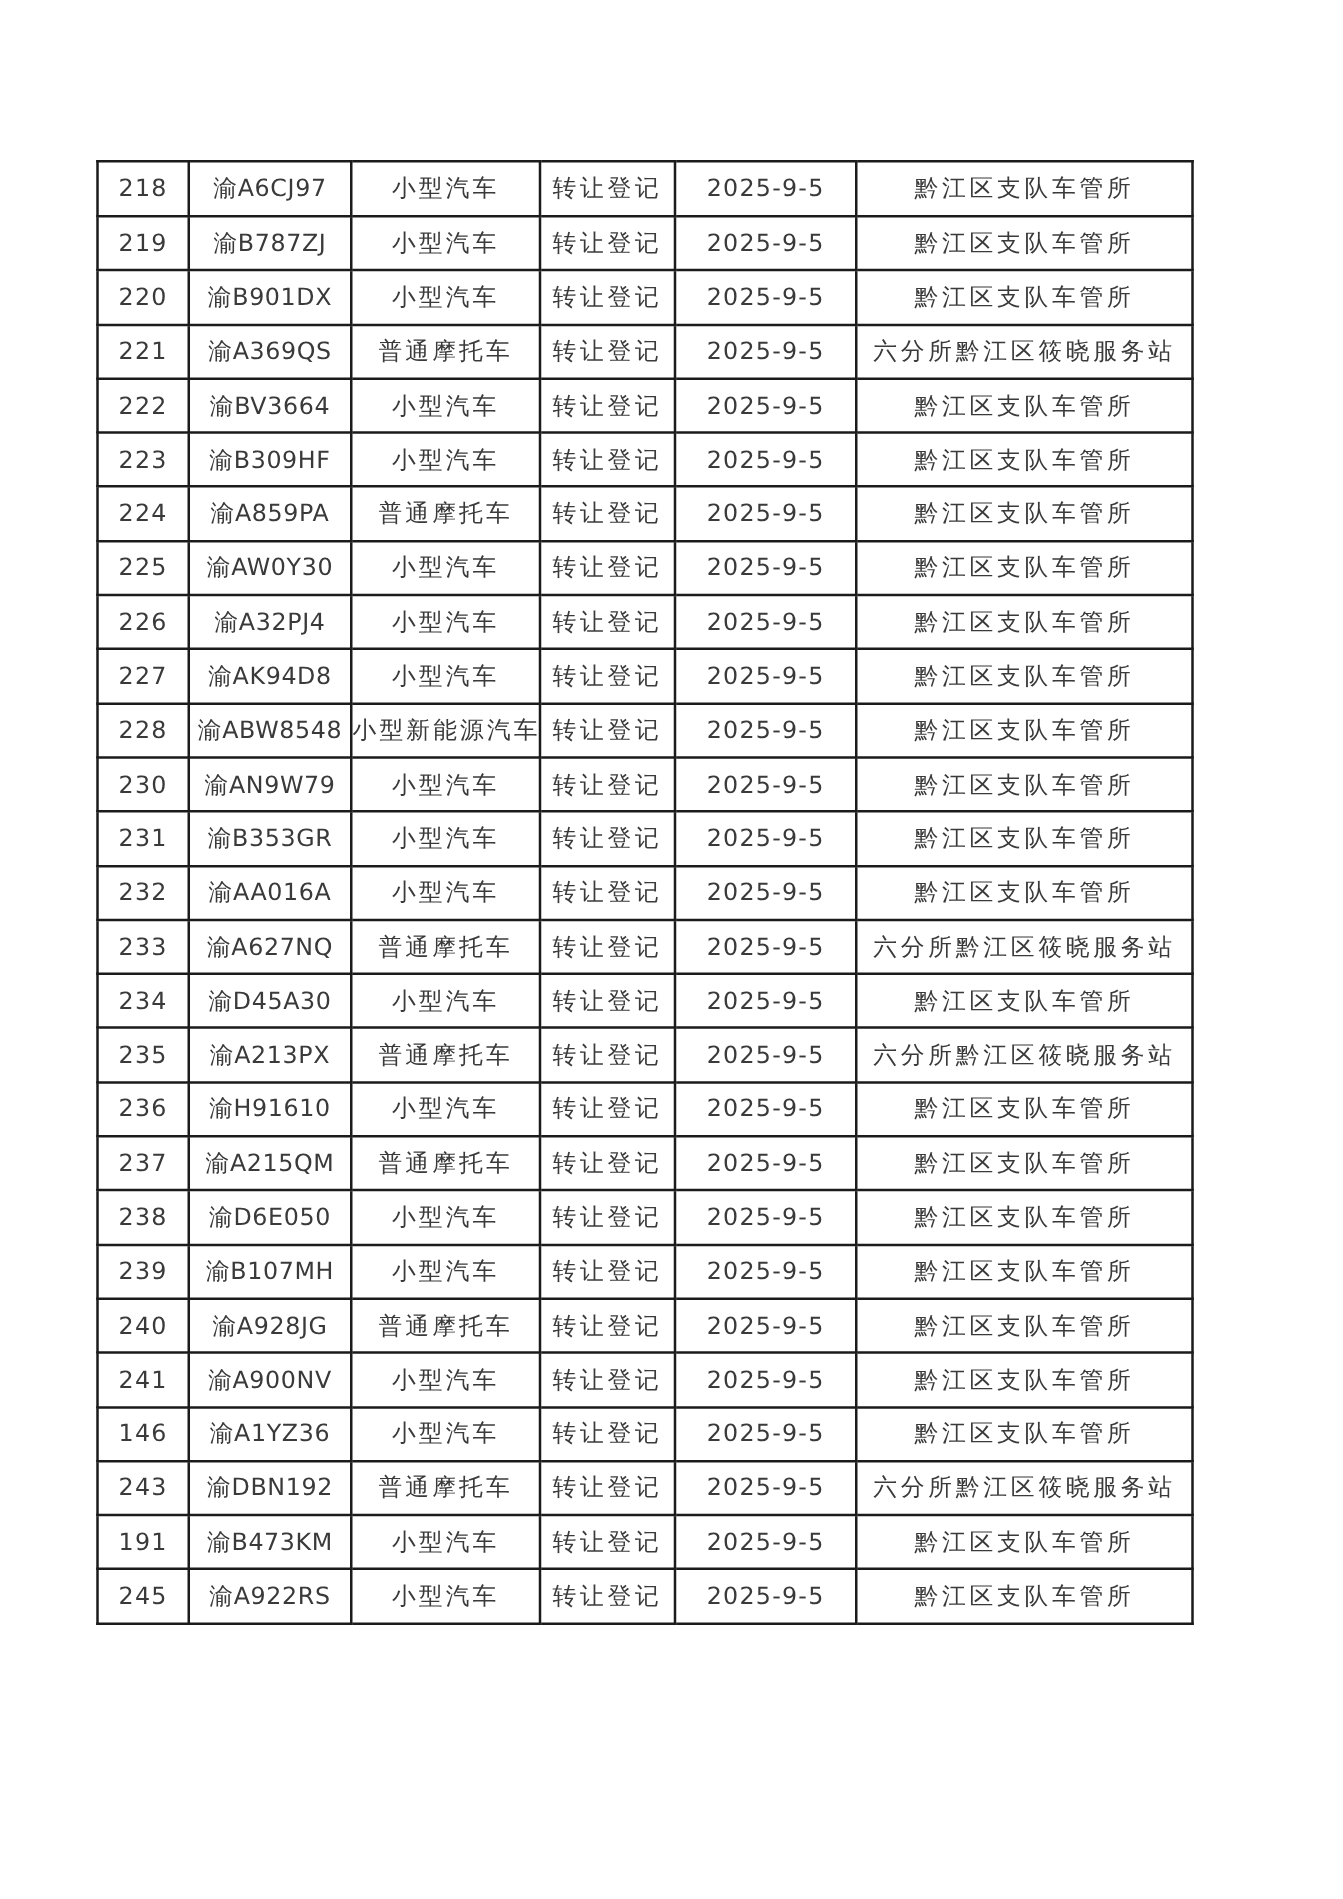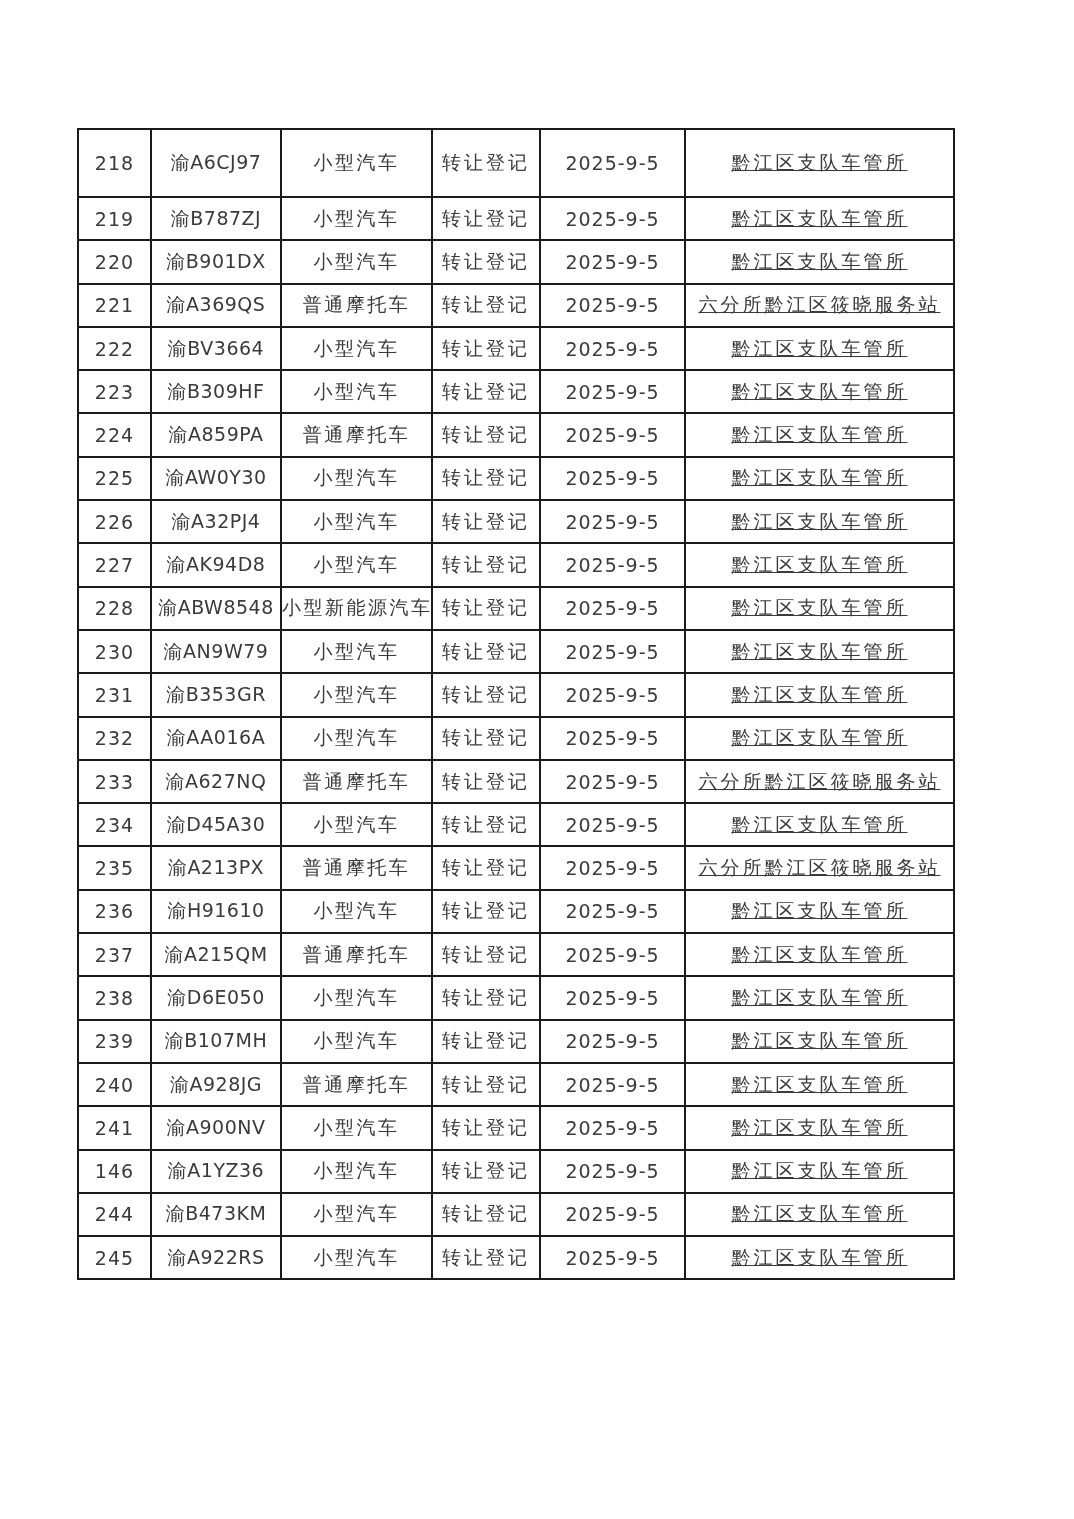--- a/index.html
+++ b/index.html
@@ -35,35 +35,35 @@
     color: #3a3a3a;
     white-space: nowrap;
     overflow: hidden;
     padding: 0;
     font-weight: 400;
   }
   table.reg-table tr {
     height: 43.3px;
   }
   table.reg-table tr:first-child {
-    height: 68px;
+    height: 44px;
   }
   col.c-index { width: 73px; }
   col.c-plate { width: 130px; }
   col.c-vehicle_type { width: 151px; }
   col.c-registration_type { width: 108px; }
   col.c-date { width: 145px; }
   col.c-office { width: 269px; }
 
   td.col-index { letter-spacing: 1px; }
   td.col-plate { letter-spacing: 0.5px; }
   td.col-vehicle_type { letter-spacing: 2.5px; }
   td.col-registration_type { letter-spacing: 3px; margin-left: 36px; }
   td.col-date { letter-spacing: 1px; }
-  td.col-office { letter-spacing: 3px; text-decoration: underline; }
+  td.col-office { letter-spacing: 3px; }
 </style>
 </head>
 <body>
 
 <div class="page">
   <table class="reg-table">
     <colgroup>
       <col class="c-index">
       <col class="c-plate">
       <col class="c-vehicle_type">
@@ -258,21 +258,29 @@
         </tr>
         <tr>
           <td class="col-index">146</td>
           <td class="col-plate">渝A1YZ36</td>
           <td class="col-vehicle_type">小型汽车</td>
           <td class="col-registration_type">转让登记</td>
           <td class="col-date">2025-9-5</td>
           <td class="col-office">黔江区支队车管所</td>
         </tr>
         <tr>
-          <td class="col-index">244</td>
+          <td class="col-index">243</td>
+          <td class="col-plate">渝DBN192</td>
+          <td class="col-vehicle_type">普通摩托车</td>
+          <td class="col-registration_type">转让登记</td>
+          <td class="col-date">2025-9-5</td>
+          <td class="col-office">六分所黔江区筱晓服务站</td>
+        </tr>
+        <tr>
+          <td class="col-index">191</td>
           <td class="col-plate">渝B473KM</td>
           <td class="col-vehicle_type">小型汽车</td>
           <td class="col-registration_type">转让登记</td>
           <td class="col-date">2025-9-5</td>
           <td class="col-office">黔江区支队车管所</td>
         </tr>
         <tr>
           <td class="col-index">245</td>
           <td class="col-plate">渝A922RS</td>
           <td class="col-vehicle_type">小型汽车</td>

